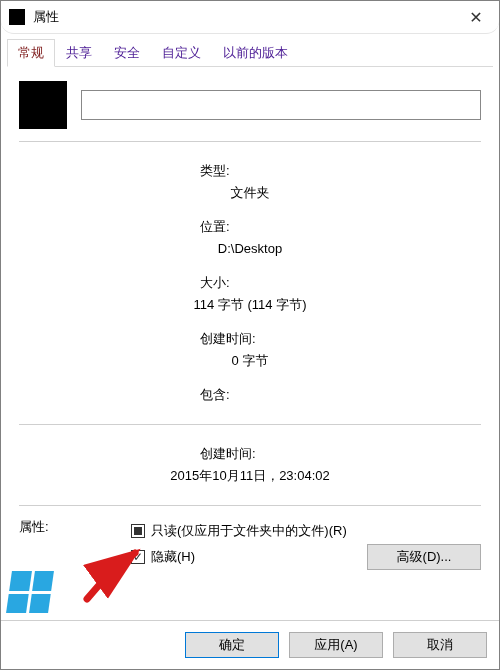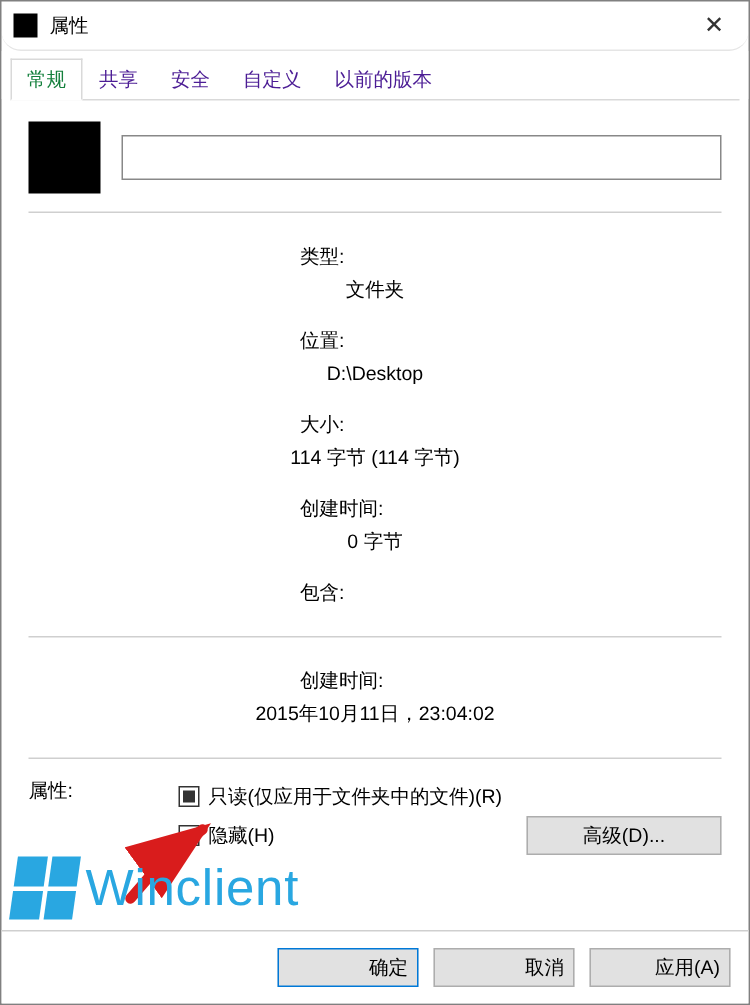--- a/index.html
+++ b/index.html
@@ -61,21 +61,21 @@
     border-bottom:none;
     font-size:13px;
     color:#4c1d95;
     position:relative;
     cursor:default;
   }
   .tab.active{
     border:1px solid #d9d9d9;
     border-bottom:1px solid #fff;
     background:#fff;
-    color:#15803d;
+    color:#7f1d1d;
     z-index:2;
     margin-bottom:-1px;
   }
   .tabunderline{
     border-bottom:1px solid #d9d9d9;
     margin:0 6px;
   }
   
   .content{
     flex:1;
@@ -126,39 +126,40 @@
     align-items:flex-start;
   }
   .attr-right{
     flex:1;
   }
   .chk-row{
     display:flex;
     align-items:center;
     gap:6px;
     padding:4px 0;
+    margin-left:12px;
   }
   .chk-box{
     width:14px;height:14px;
     border:1px solid #333;
     box-sizing:border-box;
     display:flex;align-items:center;justify-content:center;
     font-size:12px;
     background:#fff;
   }
   .chk-box.filled::after{
     content:"";display:block;width:8px;height:8px;background:#333;
   }
   .chk-box.checked::after{
     content:"✓";color:#333;font-size:12px;line-height:1;
   }
   .chk-label{}
 
   .adv-btn{
-    width:130px;height:26px;
+    width:114px;height:26px;
     border:1px solid #adadad;
     background:#e1e1e1;
     font:inherit;
     cursor:default;
     margin-left:auto;
   }
 
   .attr-row2{
     display:flex;
     align-items:flex-start;
@@ -209,21 +210,20 @@
     gap:10px;
     padding:0 12px;
     background:#fff;
   }
   .btn{
     width:94px;height:26px;
     border:1px solid #adadad;
     background:#e1e1e1;
     font:inherit;
     cursor:default;
-    text-align:right;
   }
   .btn.primary{
     border:1px solid var(--blue);
   }
 </style>
 </head>
 <body>
 
 <div class="window">
 
@@ -310,22 +310,21 @@
 
   </div>
 
   <div class="watermark">
     <div class="winlogo">
       <span></span>
         <span></span>
         <span></span>
         <span></span>
     </div>
-    <div class="wmtext">Winclient</div>
   </div>
 
   <div class="btnbar">
     <button class="btn primary">确定</button>
+    <button class="btn">应用(A)</button>
     <button class="btn">取消</button>
-    <button class="btn">应用(A)</button>
   </div>
 
 </div>
 
 </body></html>

